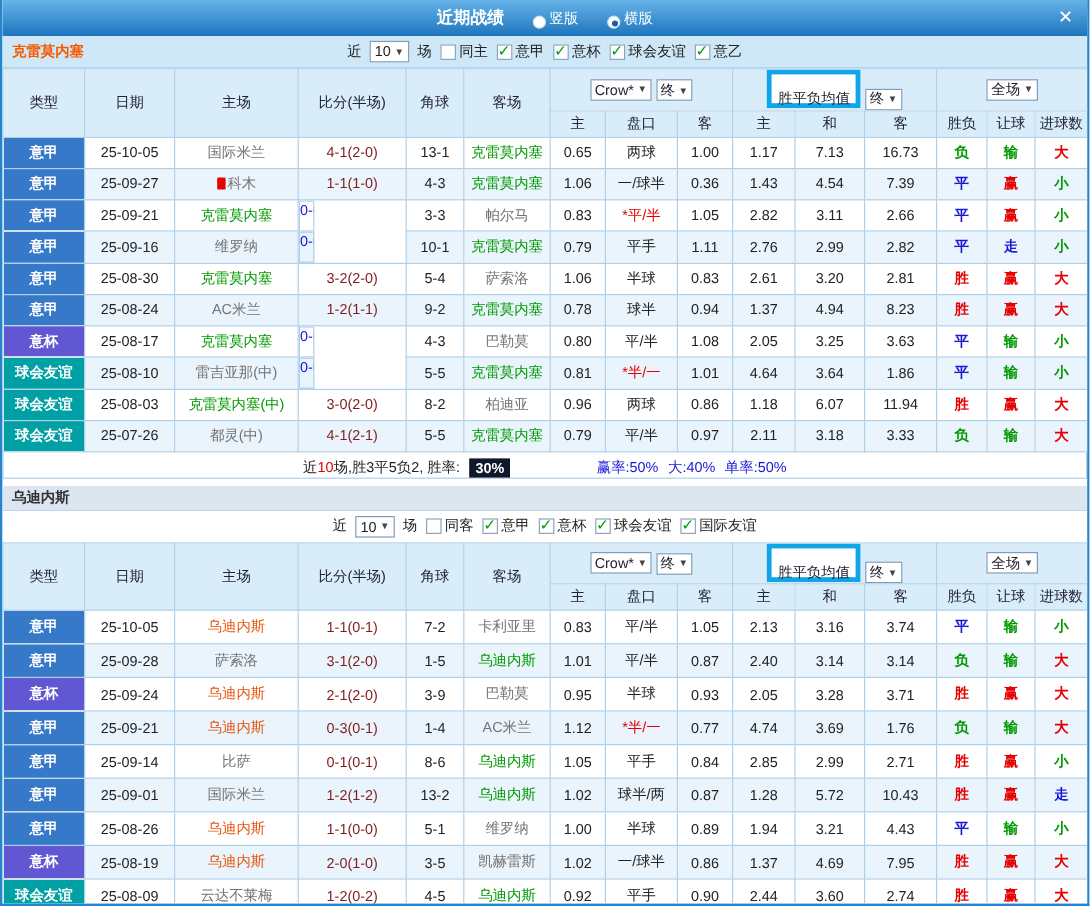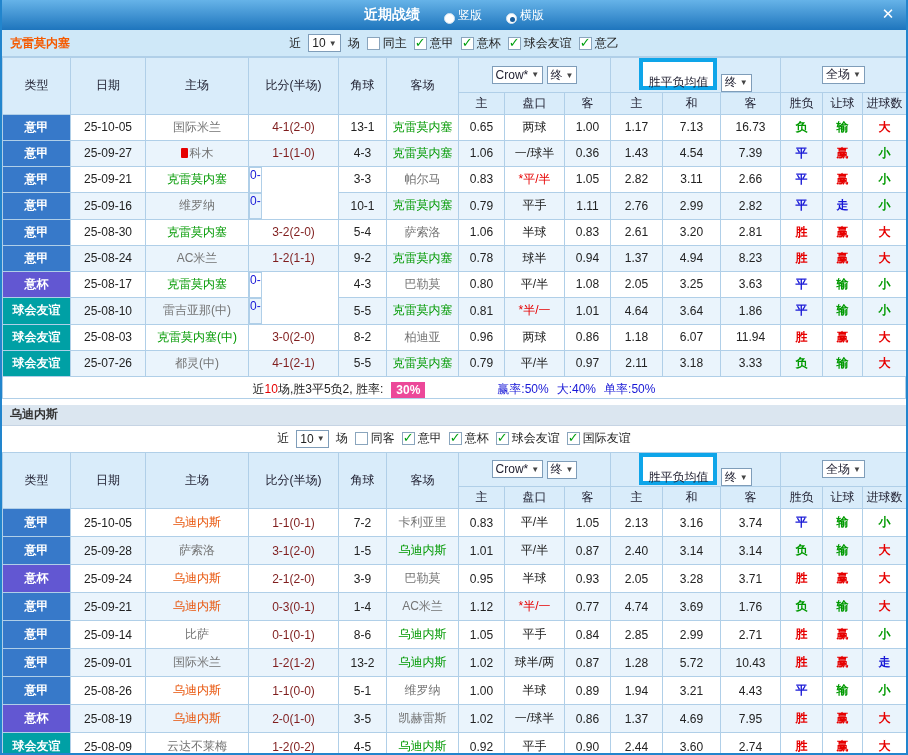--- a/index.html
+++ b/index.html
@@ -35,21 +35,21 @@
 td.score.cb{color:#1717d6}
 td.hcap.hred{color:#e60000}
 td.res.r{color:#e60000;font-weight:bold}
 td.res.g{color:#009900;font-weight:bold}
 td.res.b{color:#1717d6;font-weight:bold}
 .redcard{display:inline-block;width:7px;height:10px;background:#e60000;margin-right:2px;vertical-align:-1px;border-radius:1px}
 .avg-box{display:inline-block;background:#fff;border:4px solid #0ea5e9;padding:12px 5px;height:18px;line-height:16px}
 .summary{height:22px;display:flex;align-items:flex-end;justify-content:center;gap:8px;border:1px solid #b0cfe8;border-top:none}
 .summary .red{color:#e60000}
 .summary .blue{color:#1717d6}
-.badge-green{background:#ec4899;color:#fff;padding:0 5px;height:16px;line-height:16px;font-weight:bold}
+.badge-green{background:#0f172a;color:#fff;padding:0 5px;height:16px;line-height:16px;font-weight:bold}
 .gapL{margin-left:64px}
 .spacer{height:6px}
 .sec2-title{height:21px;background:#dbe6f0;display:flex;align-items:center;padding-left:8px;font-weight:bold;color:#333;border-bottom:1px solid #c6d4e4}
 .sec2-filter{height:26px;display:flex;align-items:center;background:#fff}
 </style>
 </head>
 <body>
 
 <div class="window">
 

